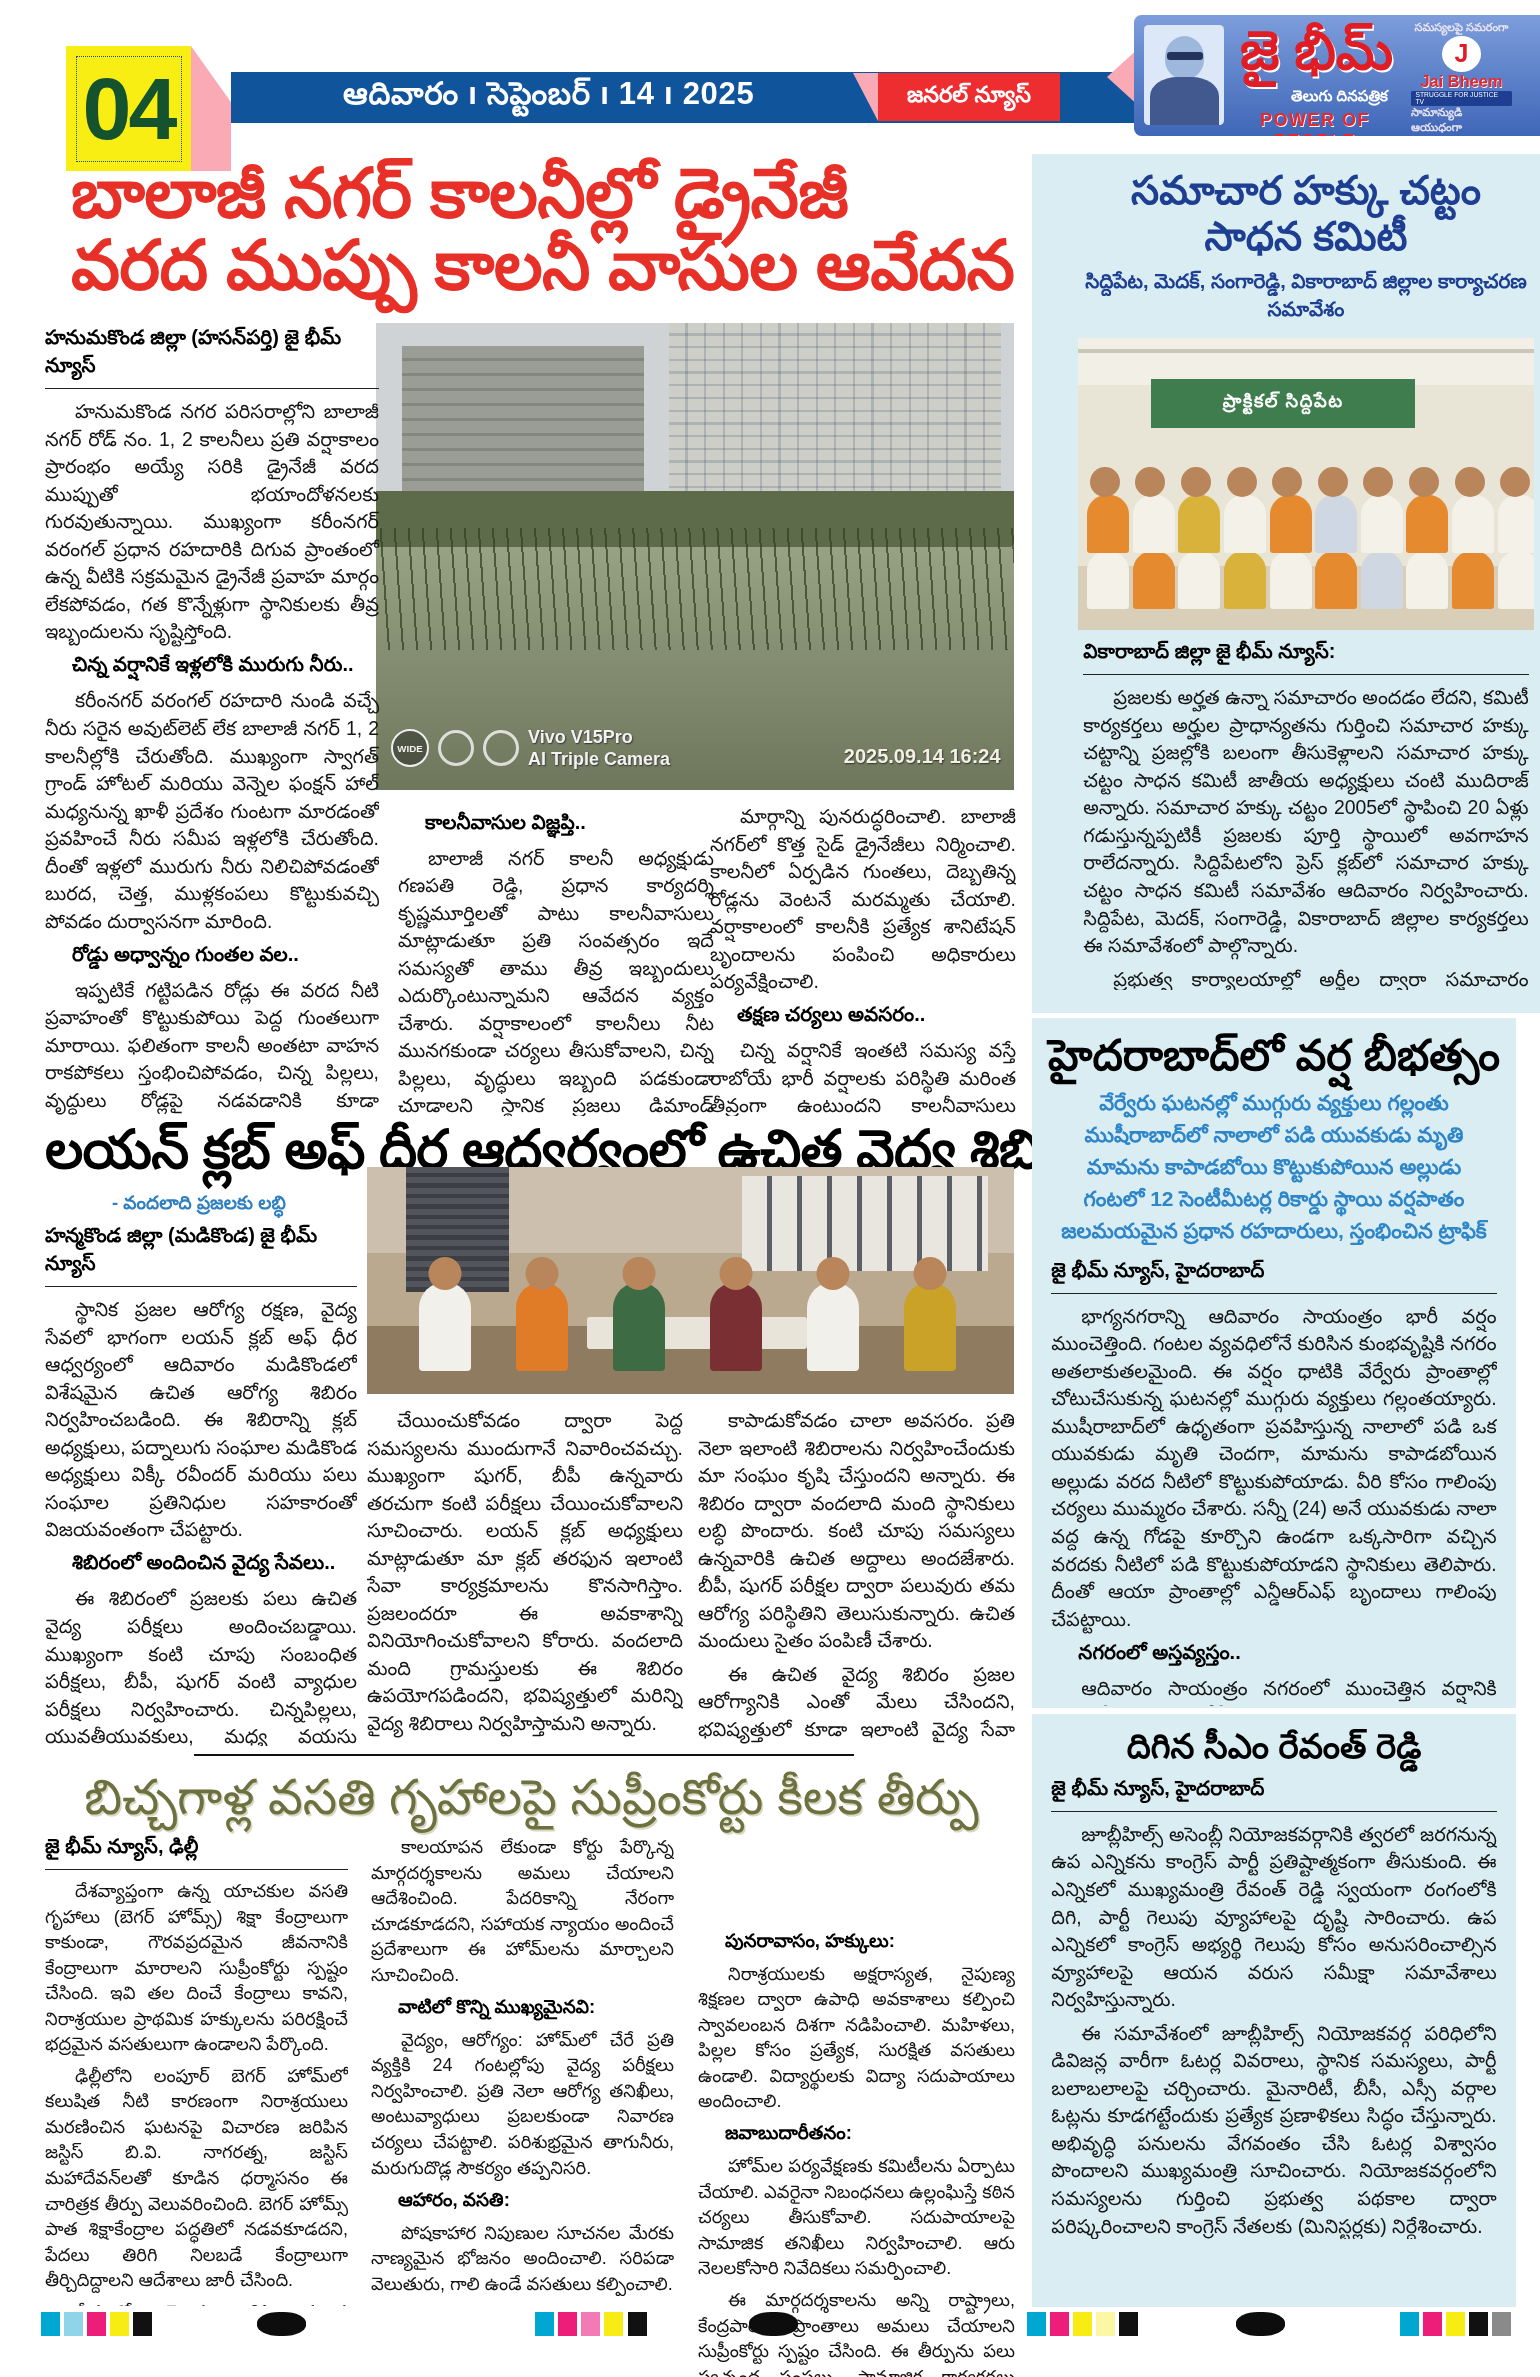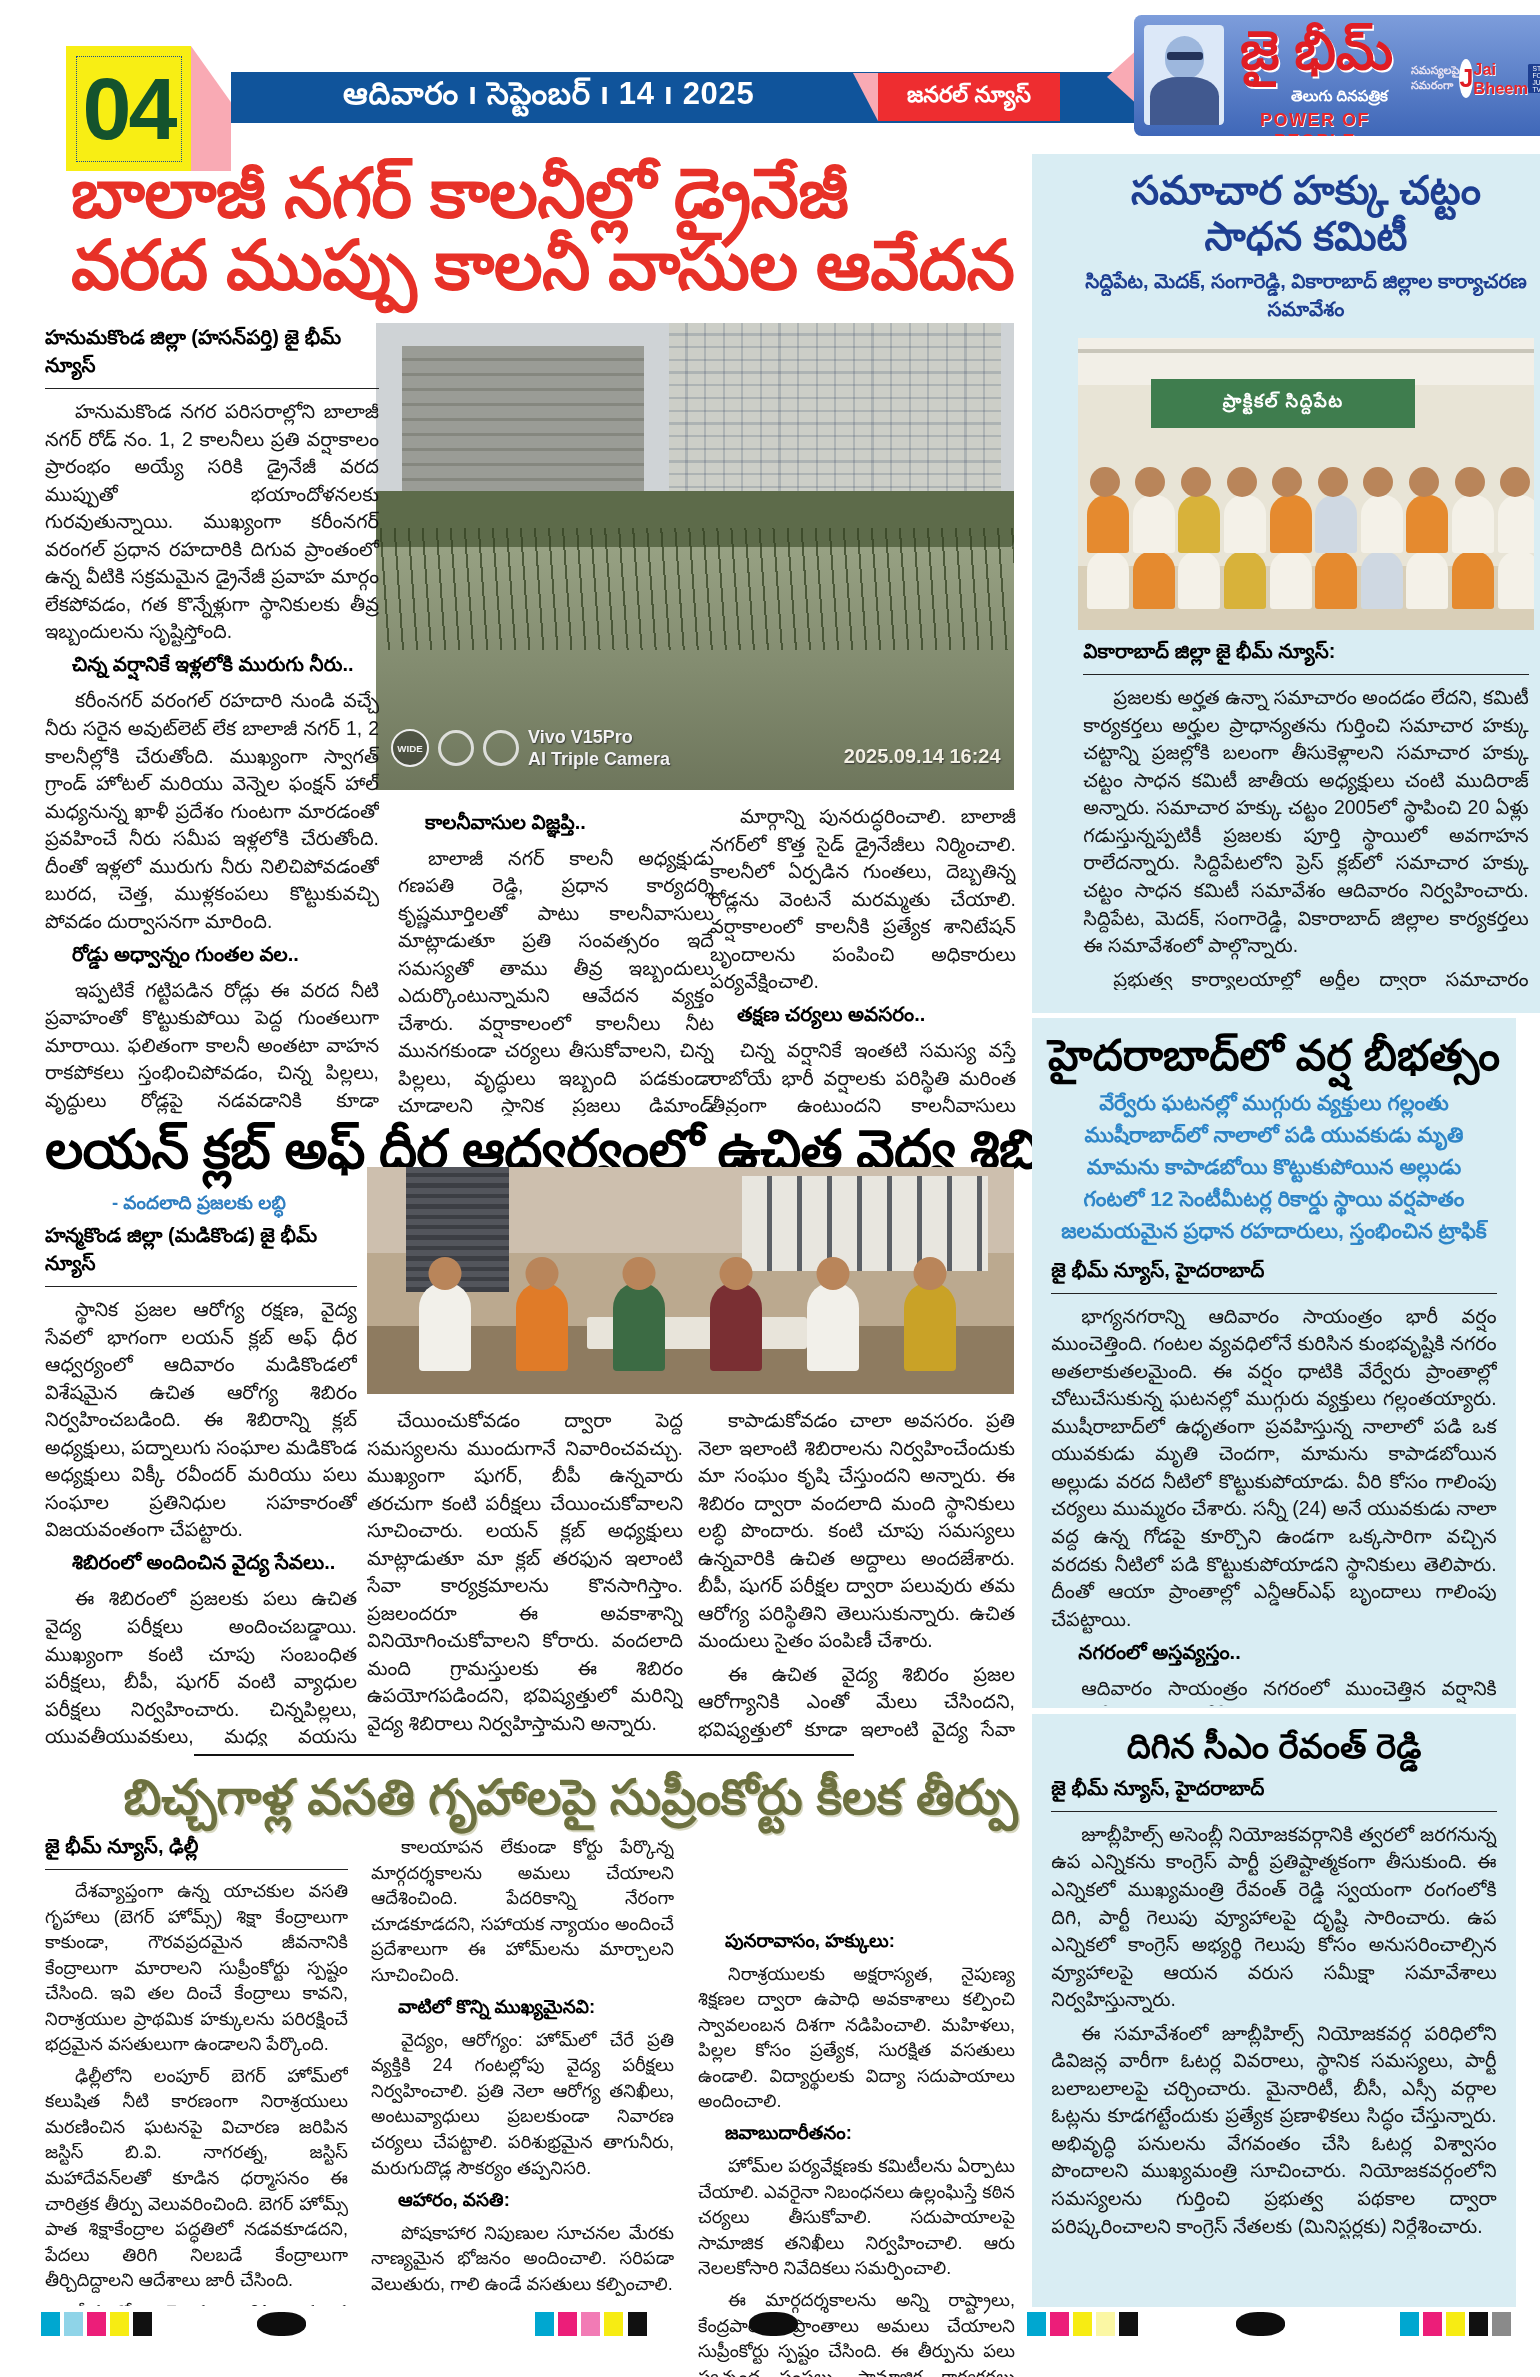--- a/index.html
+++ b/index.html
@@ -20,40 +20,40 @@
   .masthead{left:1134px;top:15px;width:420px;height:121px;}
   .m-chevron{left:-27px;top:21px;width:45px;height:82px;background:#f9aab4;clip-path:polygon(100% 0,100% 100%,0 50%);}
   .m-blue{position:absolute;inset:0;background:linear-gradient(#7d9ddb,#3f67b8);border-radius:7.5px;overflow:hidden;}
   .m-port{position:absolute;left:10.4px;top:10.4px;width:80px;height:100px;background:#dce8f8;border-radius:4.5px;overflow:hidden;}
   .m-head{position:absolute;left:21px;top:10.4px;width:39px;height:43px;background:#9db7dd;border-radius:50% 50% 45% 45%;}
   .m-glass{position:absolute;left:22.4px;top:27px;width:36px;height:7.5px;background:#24335a;border-radius:3px;}
   .m-body{position:absolute;left:6px;top:52px;width:69px;height:48px;background:#41598f;border-radius:40% 40% 0 0;}
   .m-title{position:absolute;left:97px;top:7.5px;width:171px;text-align:center;color:#e01d24;font-size:54px;font-weight:900;line-height:1.0;text-shadow:1.5px 1.5px 0 #fff;}
   .m-sub{position:absolute;left:157px;top:72px;color:#ffffff;font-size:15px;font-weight:700;}
   .m-power{position:absolute;left:88px;top:95px;width:186px;text-align:center;color:#e8262b;font-size:18px;font-weight:900;letter-spacing:1.5px;text-shadow:0.7px 0.7px 0 #fff;}
-  .m-right{position:absolute;left:277px;top:3px;width:101px;height:115px;display:flex;flex-direction:row;align-items:center;justify-content:space-between;padding:3px 0;}
+  .m-right{position:absolute;left:277px;top:3px;width:101px;height:115px;display:flex;flex-direction:column;align-items:center;justify-content:space-between;padding:3px 0;}
   .m-rt{color:#e9e2f2;font-size:11.2px;font-weight:700;}
   .m-logo{width:39px;height:39px;background:#fff;border-radius:50%;display:flex;align-items:center;justify-content:center;color:#e01d24;font-size:25px;font-weight:900;}
   .m-jb{color:#e8262b;font-size:16.4px;font-weight:900;text-shadow:0.7px 0.7px 0 #fff;}
   .m-tvline{background:#1d3e91;color:#fff;font-size:6.7px;padding:0.7px 4.5px;border-radius:1.5px;}
 
   
   .col{overflow:hidden;}
   .blk{margin:0 0 6px 0;}
   .blk.p{font-size:19.4px;line-height:1.42;text-align:justify;text-indent:30px;color:#141414;}
   .blk.sub{font-size:20px;font-weight:800;text-indent:27px;color:#000;margin:7.5px 0 6px;}
   .blk.by{font-size:20px;font-weight:800;color:#000;border-bottom:1.5px solid #222;padding-bottom:6px;margin-bottom:9px;text-indent:0;}
   .small .blk.p{font-size:18px;}
   .small .blk.sub{font-size:18.6px;}
 
   .h1-red{left:71px;top:158px;width:954px;color:#e73128;font-size:69px;font-weight:900;line-height:1.04;letter-spacing:-0.7px;}
   .h2-black{left:45px;top:1118px;width:976px;color:#000;font-size:54px;font-weight:900;letter-spacing:-0.7px;white-space:nowrap;}
   .benefit{left:112px;top:1192px;color:#2f7fc1;font-size:18.6px;font-weight:800;}
   .a3line{left:194px;top:1754px;width:660px;height:2.2px;background:#111;}
-  .h3-olive{left:45px;top:1769px;width:973px;text-align:right;color:#6d7140;font-size:49px;font-weight:700;text-shadow:1.5px 1.5px 0 #d8d8c2;}
+  .h3-olive{left:45px;top:1769px;width:973px;text-align:center;color:#6d7140;font-size:49px;font-weight:400;text-shadow:1.5px 1.5px 0 #d8d8c2;}
 
   
   .photo1{left:376px;top:323px;width:638px;height:467px;background:#cfd3d6;overflow:hidden;}
   .p1-bL{position:absolute;left:4%;top:5%;width:38%;height:34%;background:repeating-linear-gradient(#9a9c96 0 12px,#85877f 12px 15px);}
   .p1-bR{position:absolute;left:46%;top:0;width:52%;height:41%;background:repeating-linear-gradient(#e4e5e1 0 10.4px,#c2c7cb 10.4px 12.7px),repeating-linear-gradient(90deg,#e4e5e1 0 16.4px,#c2c7cb 16.4px 18.6px);background-blend-mode:multiply;}
   .p1-trees{position:absolute;left:0;top:36%;width:100%;height:18%;background:#5d6b4a;border-radius:0 0 30% 30%/0 0 40% 40%;}
   .p1-water{position:absolute;left:0;top:48%;width:100%;height:52%;background:linear-gradient(#97a183,#6e765c);}
   .p1-reeds{position:absolute;left:0;top:44%;width:100%;height:26%;background:repeating-linear-gradient(86deg,transparent 0 12px,rgba(52,66,34,.75) 12px 14px);}
   .p1-wm{position:absolute;left:15px;bottom:19.4px;display:flex;align-items:center;gap:9px;color:#f2f2f2;}
   .wide{width:34px;height:34px;border:2.2px solid #eee;border-radius:50%;display:flex;align-items:center;justify-content:center;font-size:9.7px;font-weight:800;background:rgba(20,20,20,.4);}

